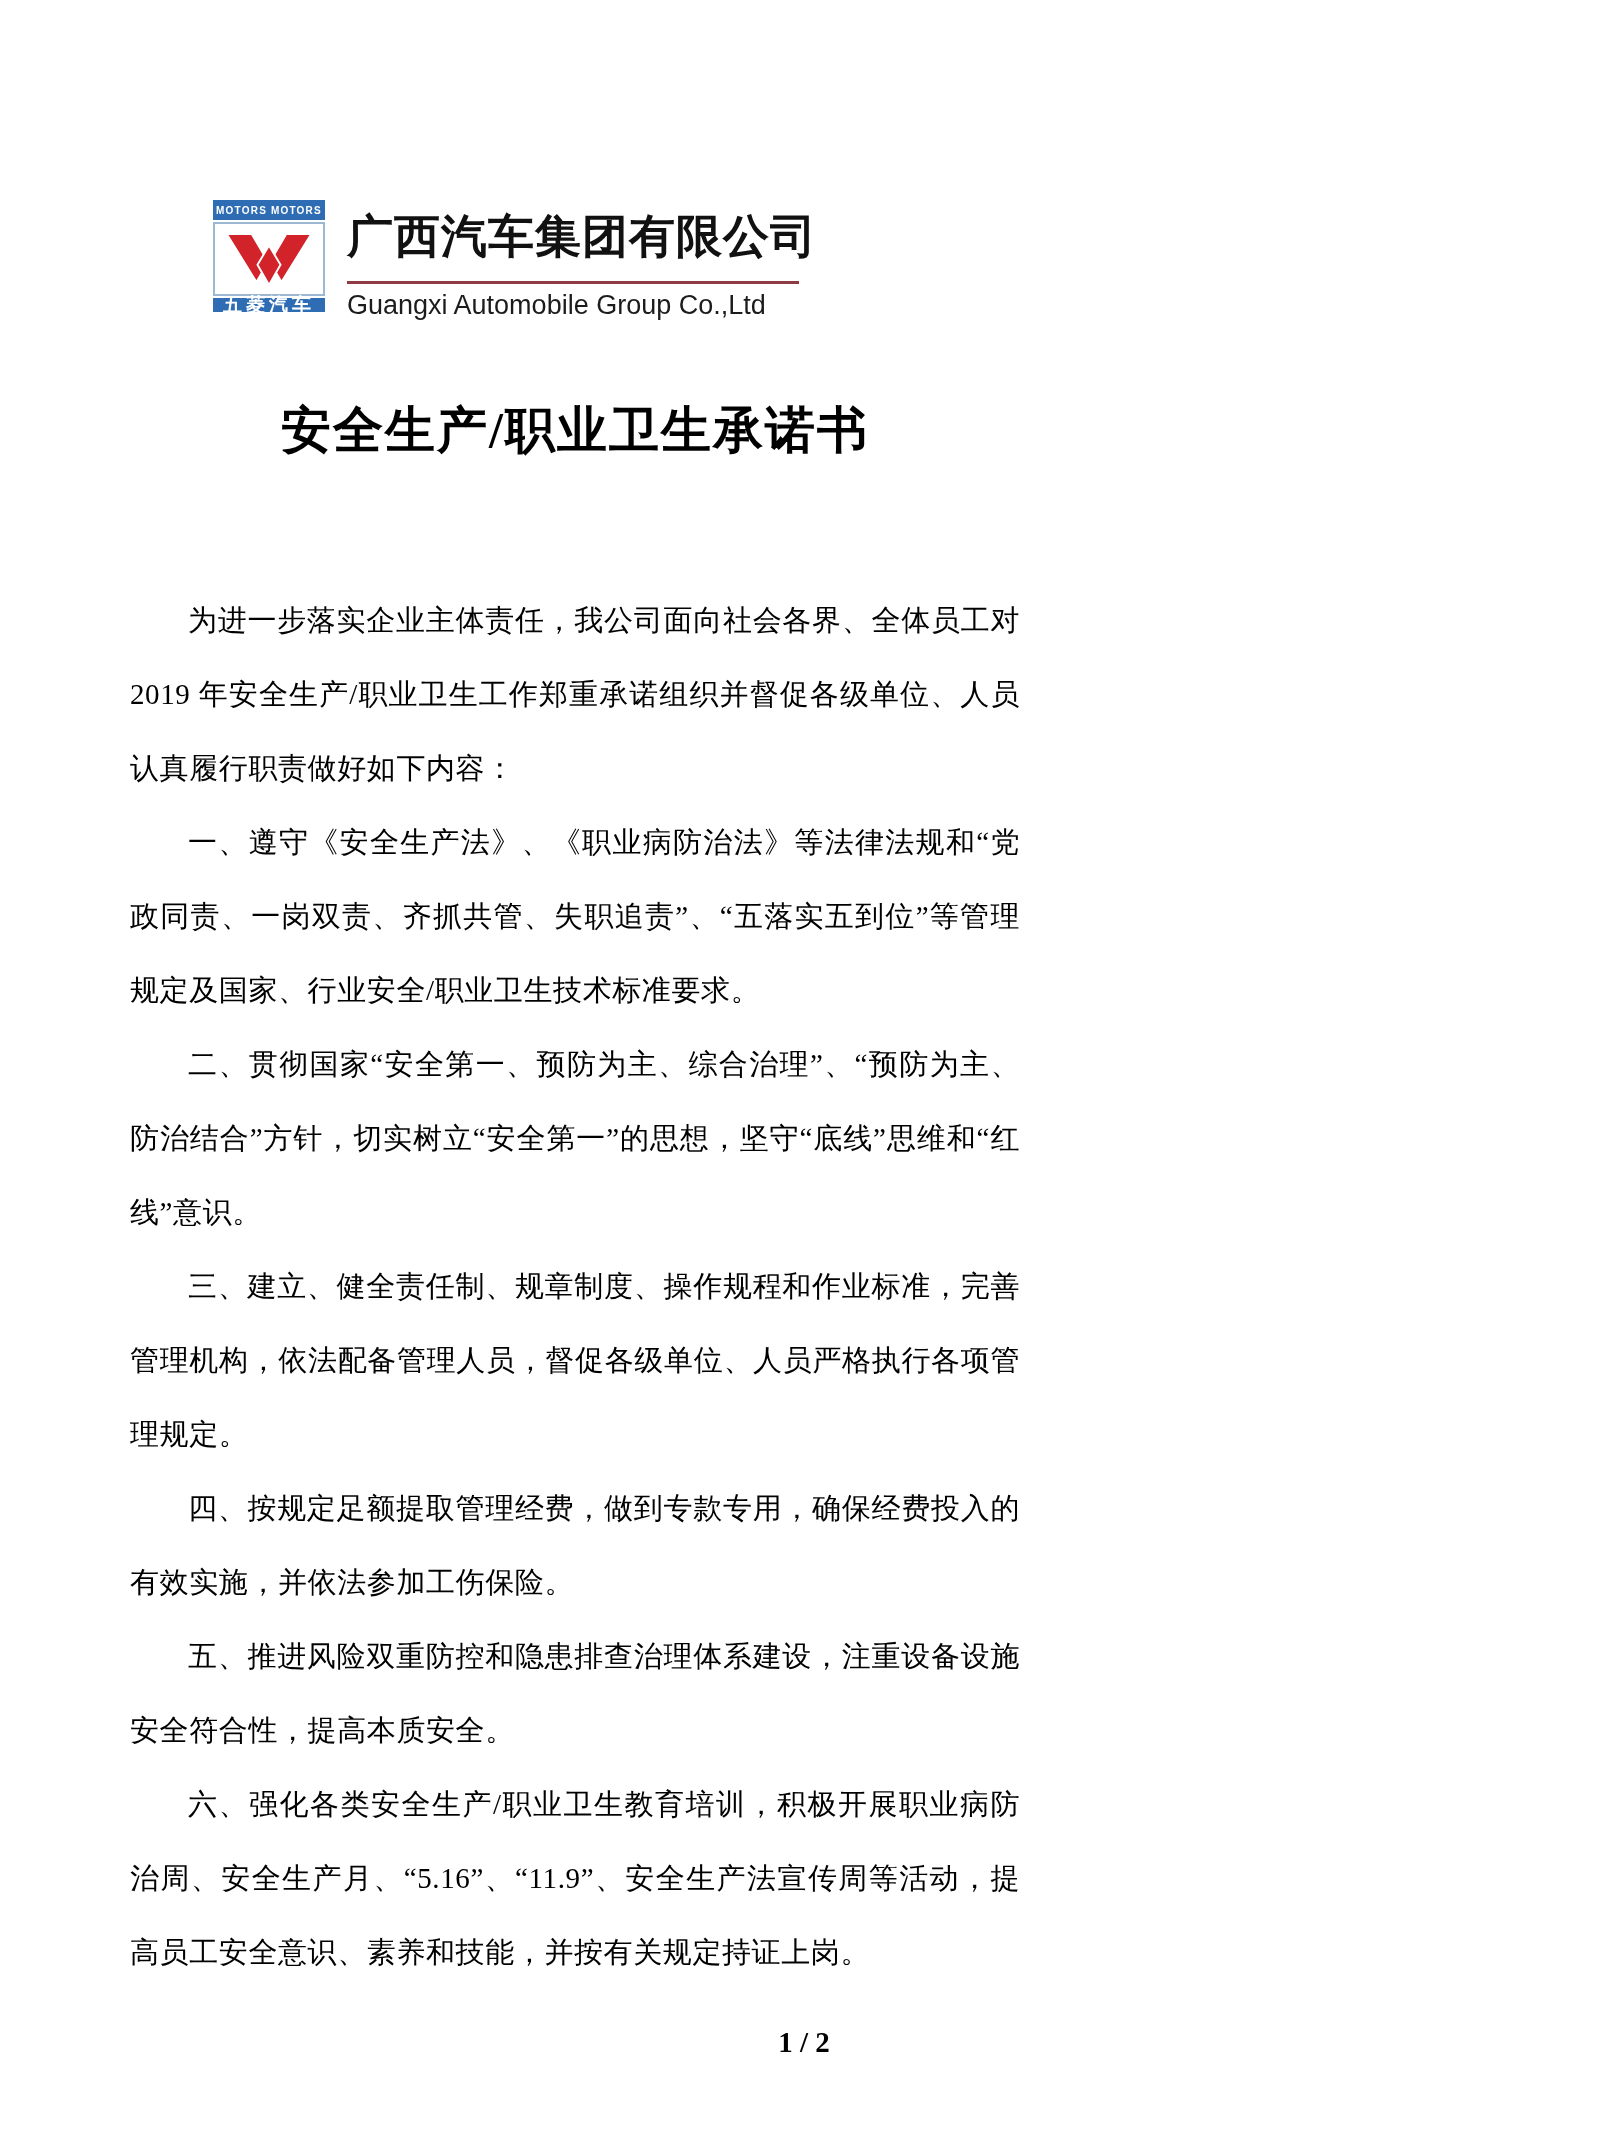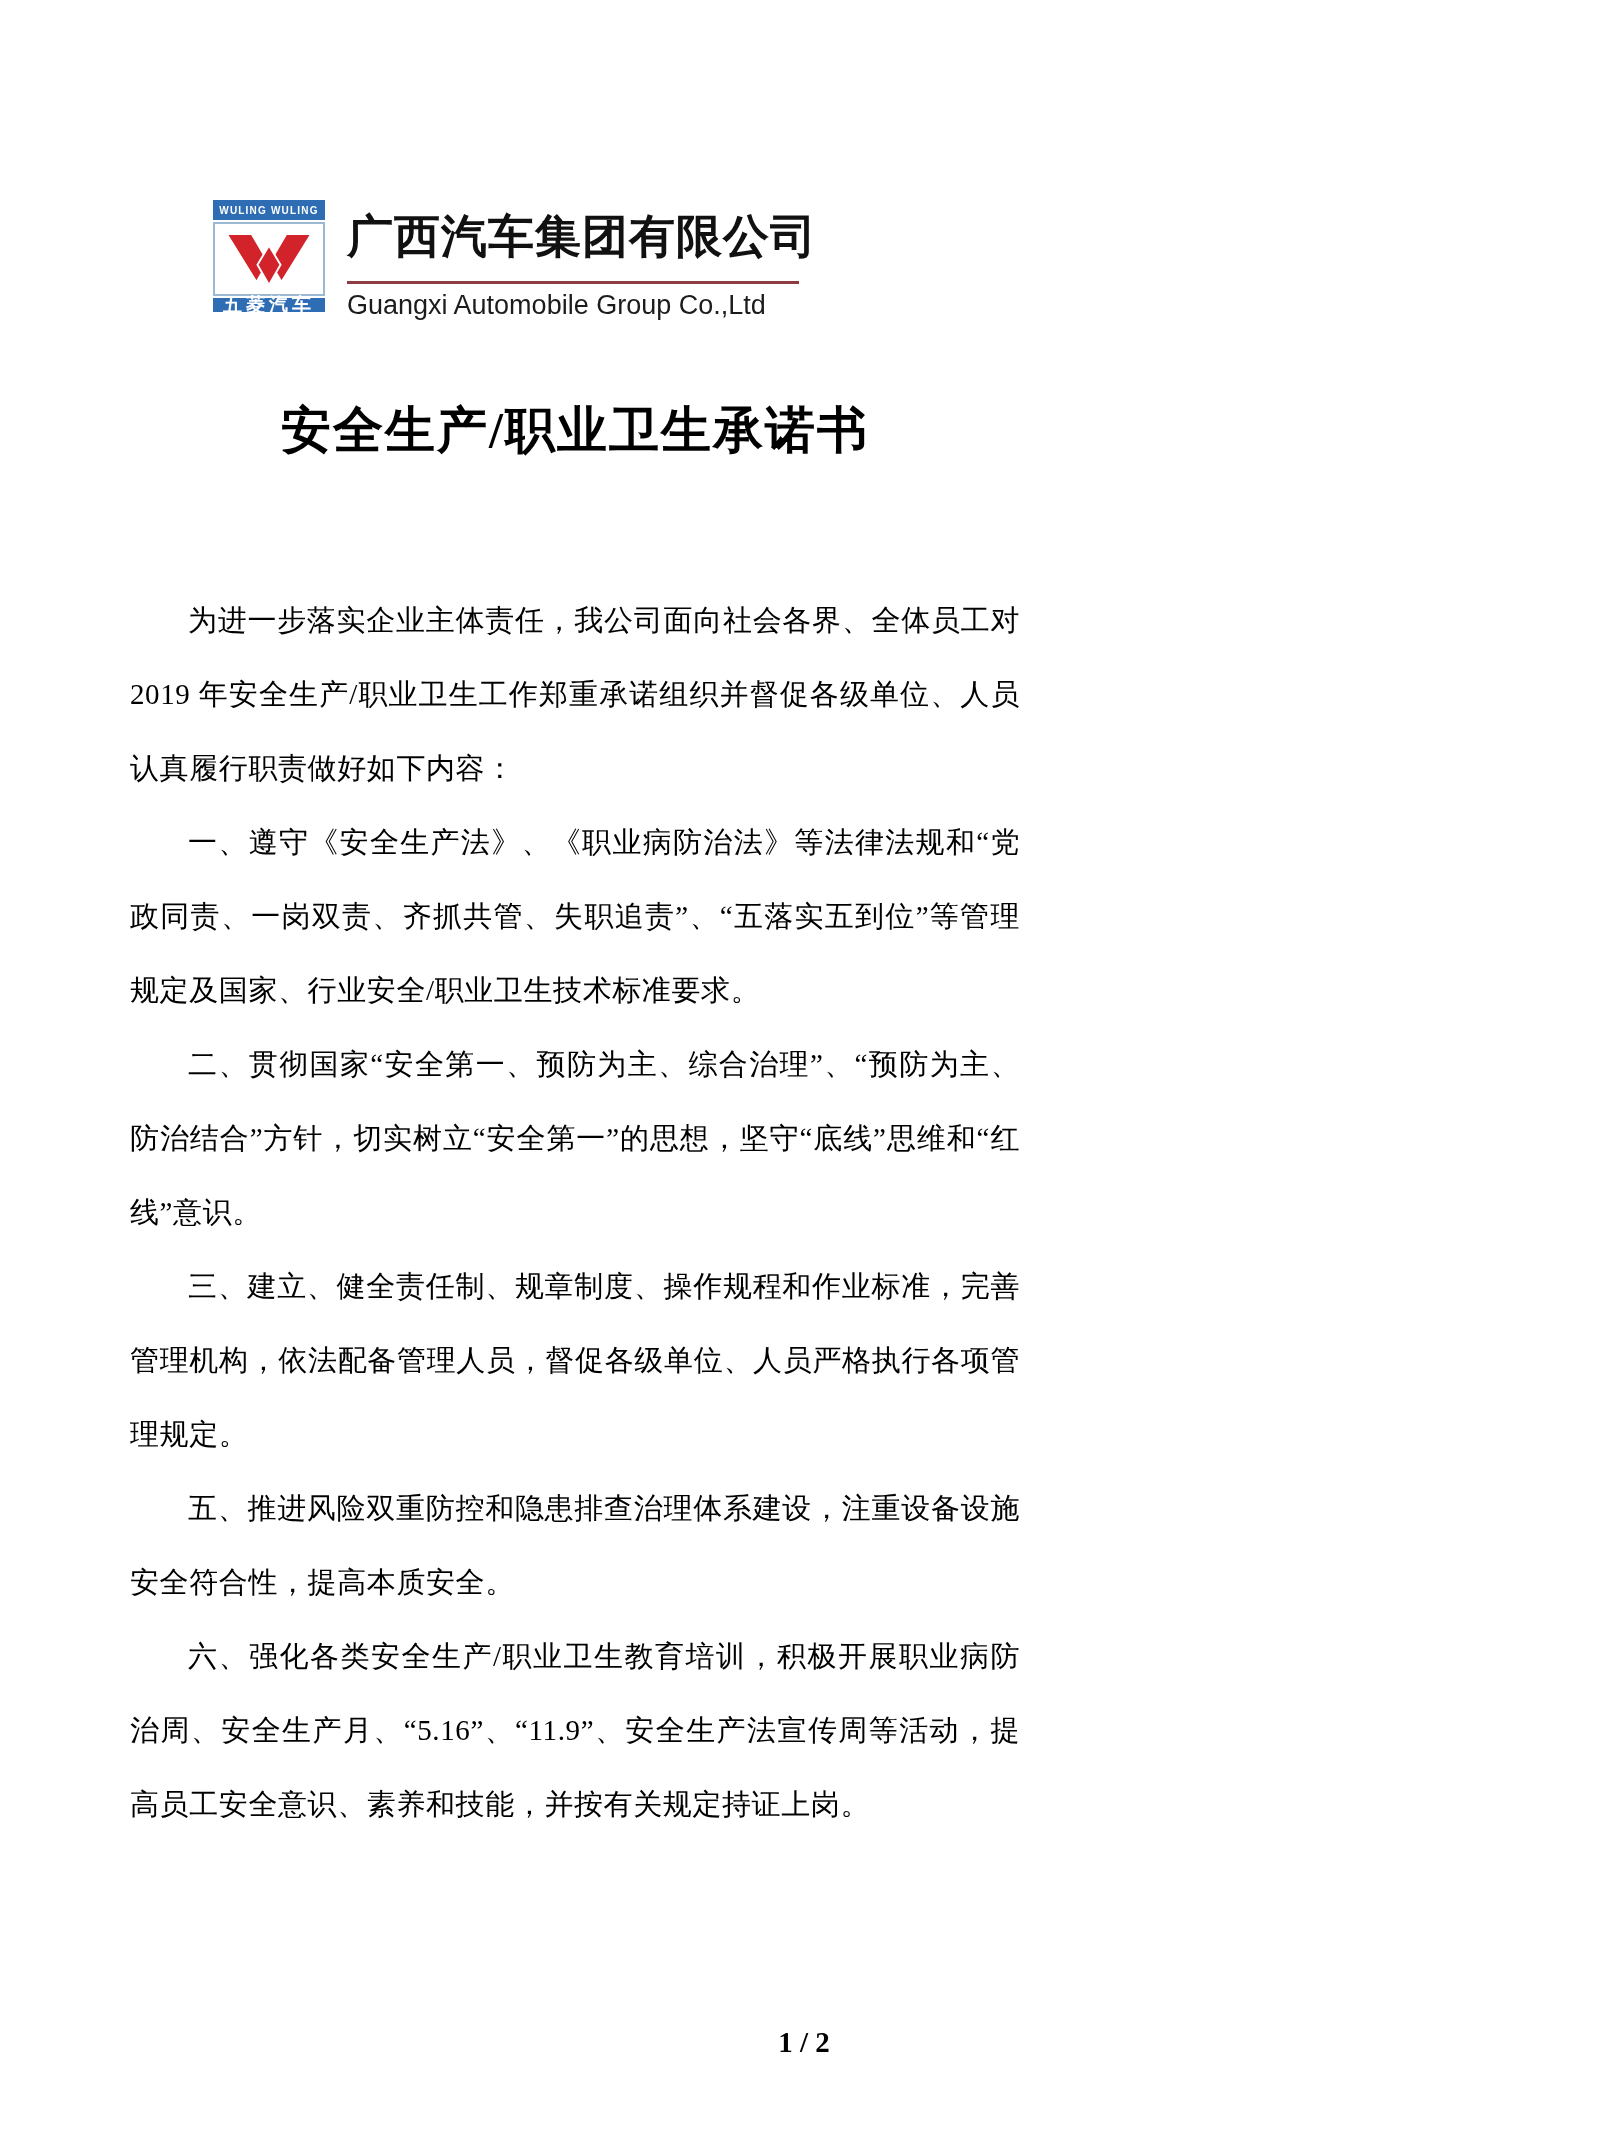--- a/index.html
+++ b/index.html
@@ -81,21 +81,21 @@
     text-align:center;
     font-size:29px;font-weight:bold;
   }
 </style>
 </head>
 <body>
 
 <div class="page">
 
   <div class="logo-box">
-    <div class="logo-top-bar">WULING WULING</div>
+    <div class="logo-top-bar">MOTORS MOTORS</div>
     <div class="logo-mid-box">
       <svg width="96" height="62" viewBox="0 0 100 64" aria-hidden="true">
         <path d="M6 6 L32 6 L49 35 L37 56 Z" fill="#d2232a" stroke="#ffffff" stroke-width="2"></path>
         <path d="M94 6 L68 6 L51 35 L63 56 Z" fill="#d2232a" stroke="#ffffff" stroke-width="2"></path>
         <path d="M50 18 L62 38 L50 59 L38 38 Z" fill="#d2232a" stroke="#ffffff" stroke-width="2"></path>
       </svg>
     </div>
     <div class="logo-bottom-bar">五菱汽车</div>
   </div>
 
@@ -105,19 +105,20 @@
 
   <div class="company-en">Guangxi Automobile Group Co.,Ltd</div>
 
   <div class="doc-title">安全生产/职业卫生承诺书</div>
 
   <div class="doc-body">
     <p>为进一步落实企业主体责任，我公司面向社会各界、全体员工对 2019 年安全生产/职业卫生工作郑重承诺组织并督促各级单位、人员认真履行职责做好如下内容：</p>
     <p>一、遵守《安全生产法》、《职业病防治法》等法律法规和“党政同责、一岗双责、齐抓共管、失职追责”、“五落实五到位”等管理规定及国家、行业安全/职业卫生技术标准要求。</p>
     <p>二、贯彻国家“安全第一、预防为主、综合治理”、“预防为主、防治结合”方针，切实树立“安全第一”的思想，坚守“底线”思维和“红线”意识。</p>
     <p>三、建立、健全责任制、规章制度、操作规程和作业标准，完善管理机构，依法配备管理人员，督促各级单位、人员严格执行各项管理规定。</p>
+    <p>四、按规定足额提取管理经费，做到专款专用，确保经费投入的有效实施，并依法参加工伤保险。</p>
     <p>五、推进风险双重防控和隐患排查治理体系建设，注重设备设施安全符合性，提高本质安全。</p>
     <p>六、强化各类安全生产/职业卫生教育培训，积极开展职业病防治周、安全生产月、“5.16”、“11.9”、安全生产法宣传周等活动，提高员工安全意识、素养和技能，并按有关规定持证上岗。</p>
   </div>
 
   <div class="page-number">1 / 2</div>
 
 </div>
 
 </body></html>

